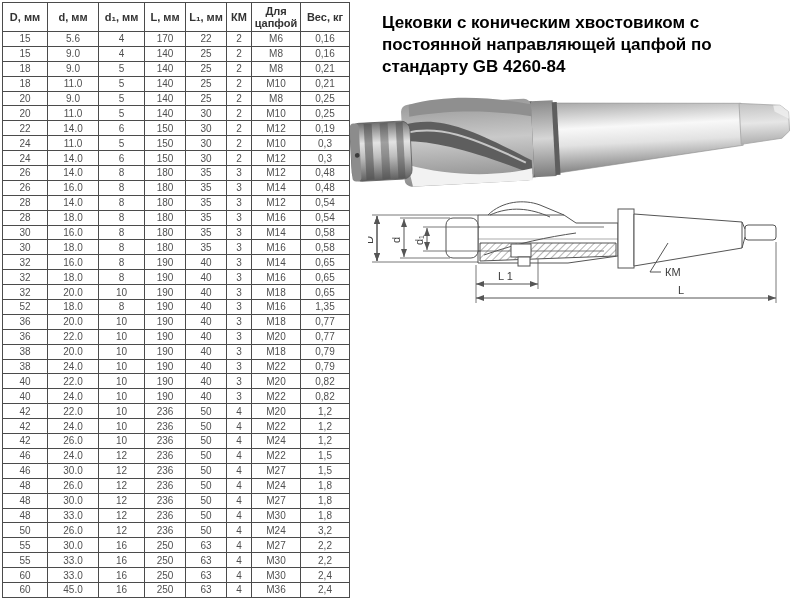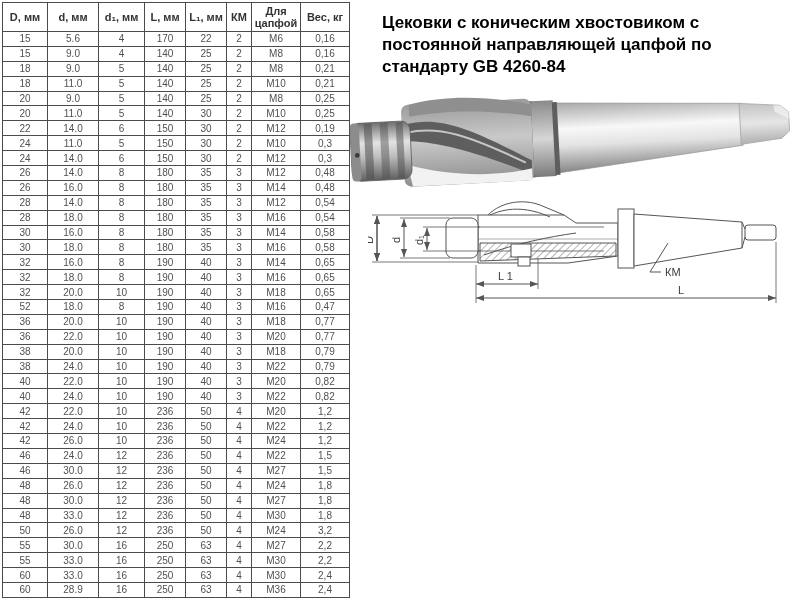--- a/index.html
+++ b/index.html
@@ -241,21 +241,21 @@
           <td>0,65</td>
         </tr>
         <tr>
           <td>52</td>
           <td>18.0</td>
           <td>8</td>
           <td>190</td>
           <td>40</td>
           <td>3</td>
           <td>M16</td>
-          <td>0,47</td>
+          <td>1,35</td>
         </tr>
         <tr>
           <td>36</td>
           <td>20.0</td>
           <td>10</td>
           <td>190</td>
           <td>40</td>
           <td>3</td>
           <td>M18</td>
           <td>0,77</td>
@@ -425,21 +425,21 @@
           <td>33.0</td>
           <td>16</td>
           <td>250</td>
           <td>63</td>
           <td>4</td>
           <td>M30</td>
           <td>2,4</td>
         </tr>
         <tr>
           <td>60</td>
-          <td>28.9</td>
+          <td>45.0</td>
           <td>16</td>
           <td>250</td>
           <td>63</td>
           <td>4</td>
           <td>M36</td>
           <td>2,4</td>
         </tr>
       </tbody>
   </table>
 

